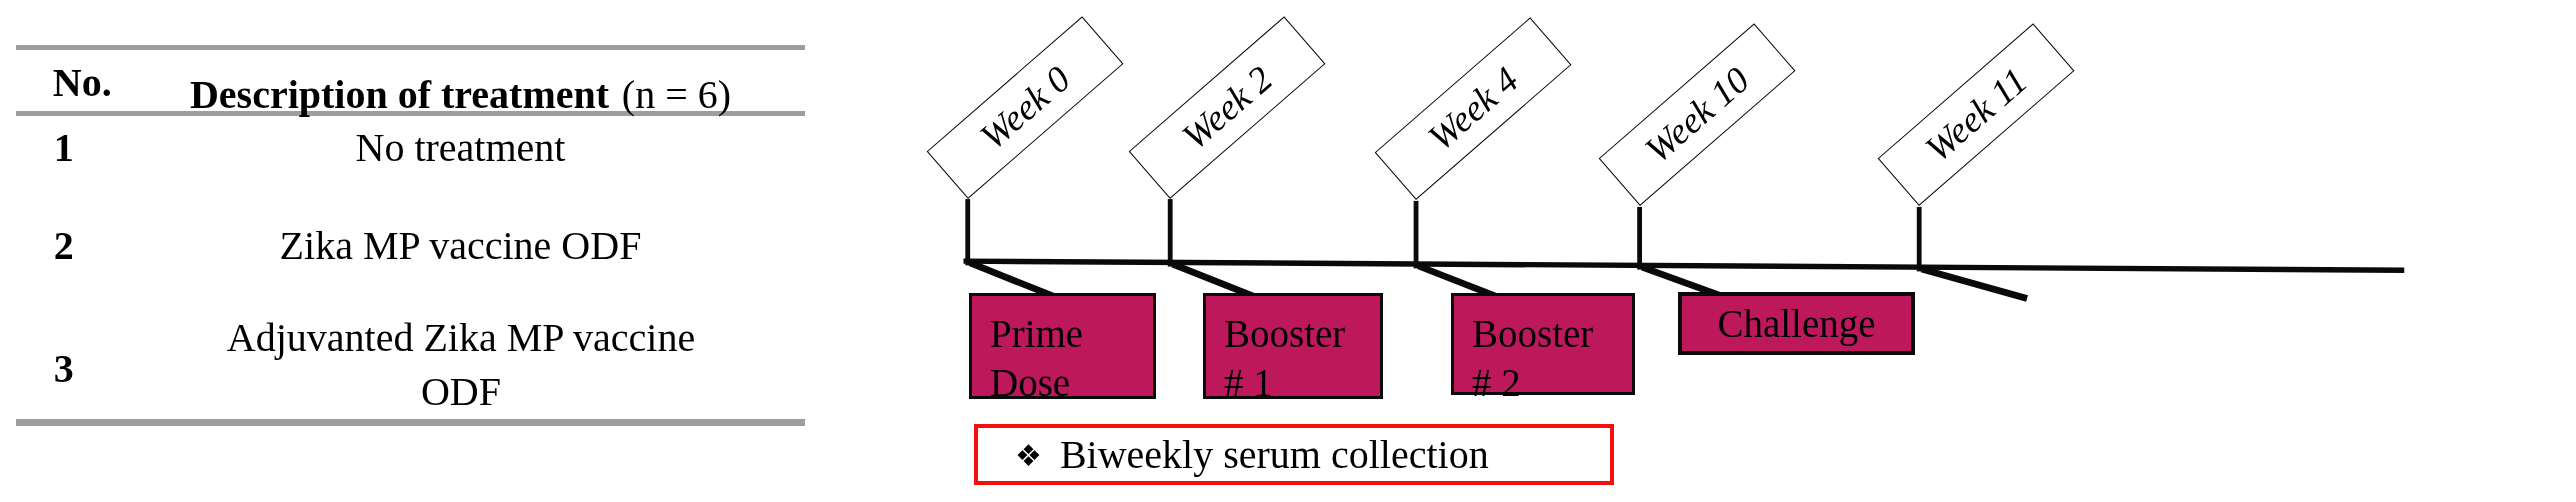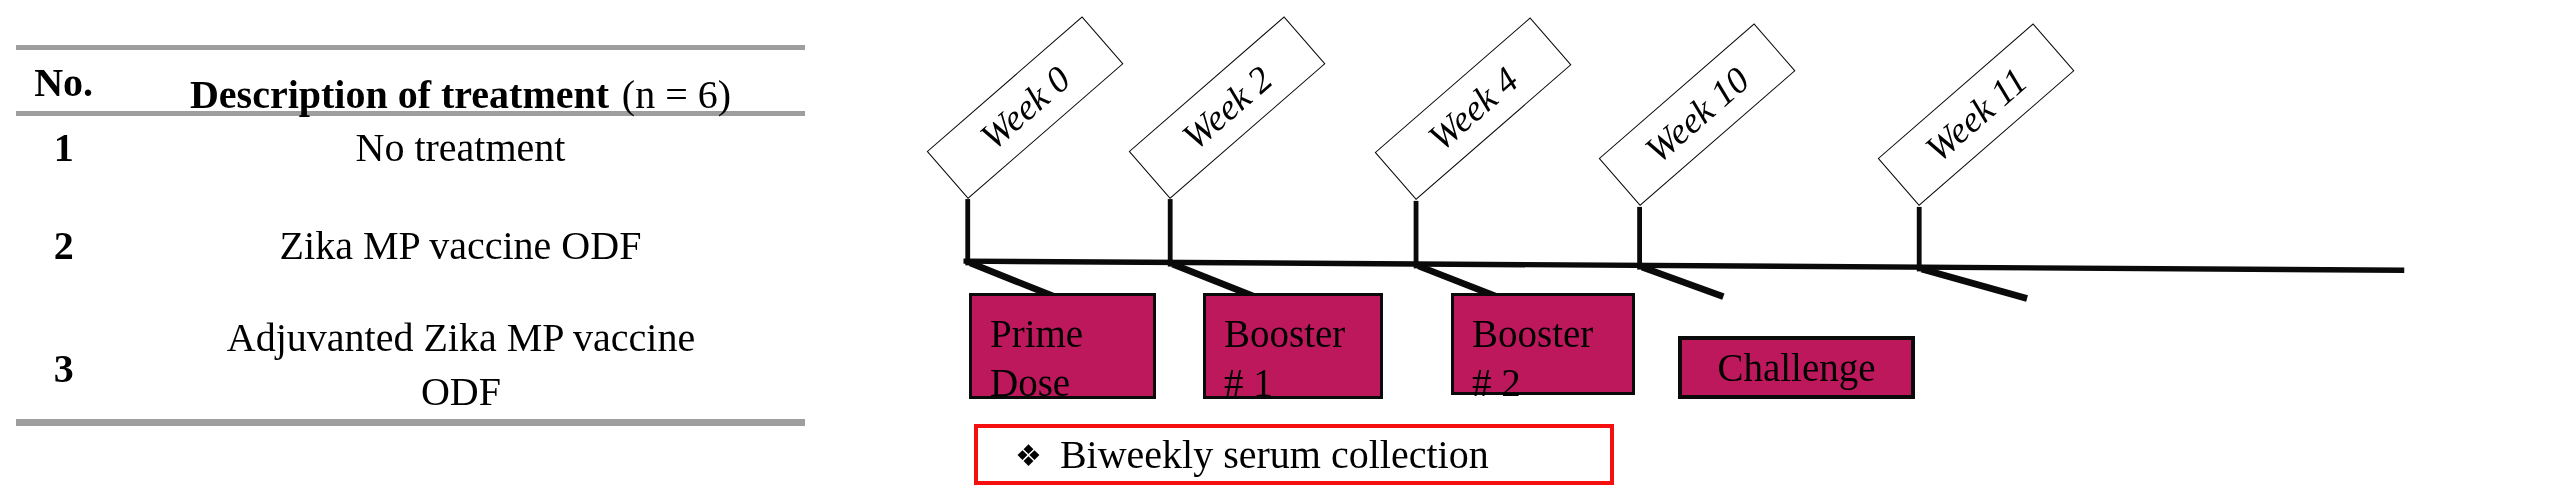--- a/index.html
+++ b/index.html
@@ -30,21 +30,21 @@
     border:1.8px solid var(--line,#000);background:#fff;
     transform-origin:0 100%;transform:rotate(-41deg);
     display:flex;align-items:center;justify-content:center;
     font-style:italic;font-size:37px;white-space:nowrap;
   }
   .event-box{
     position:absolute;background:#be185d;border:3px solid var(--line,#000);
     font-size:39px;line-height:49px;box-sizing:border-box;
     padding:13.3px 6px 0 18px;
   }
-  .event-box.thick{border-width:4.8px;margin-top:44px;}
+  .event-box.thick{border-width:4.8px;}
   .event-box.single{display:flex;align-items:center;justify-content:center;padding:0;}
   .note-box{
     position:absolute;left:974px;top:424px;width:640px;height:61px;
     border:4.2px solid var(--note_border,#f50f0f);background:#fff;
     box-sizing:border-box;display:flex;align-items:center;
     padding-left:37px;font-size:40px;white-space:nowrap;
   }
   .bullet{
     font-family:"DejaVu Sans",sans-serif;
     font-size:30px;margin-right:18px;position:relative;top:1.2px;
@@ -53,21 +53,21 @@
 </head>
 <body>
 
 <div class="canvas">
 
   <div>
     <div class="rule top"></div>
     <div class="rule mid"></div>
     <div class="rule bot"></div>
 
-    <div class="cell col-no bold" style="top:61px;">No.</div>
+    <div class="cell col-no bold" style="top:61px;text-align:right;">No.</div>
     <div class="cell col-desc" style="top:61px;margin-top:12px;">
       <span class="bold">Description of treatment</span><span class="hdr-note">(n = 6)</span>
     </div>
 
     <div class="cell col-no bold" style="top:126px;">1</div>
     <div class="cell col-desc" style="top:126px;">No treatment</div>
 
     <div class="cell col-no bold" style="top:224px;">2</div>
     <div class="cell col-desc" style="top:224px;">Zika MP vaccine ODF</div>
 

